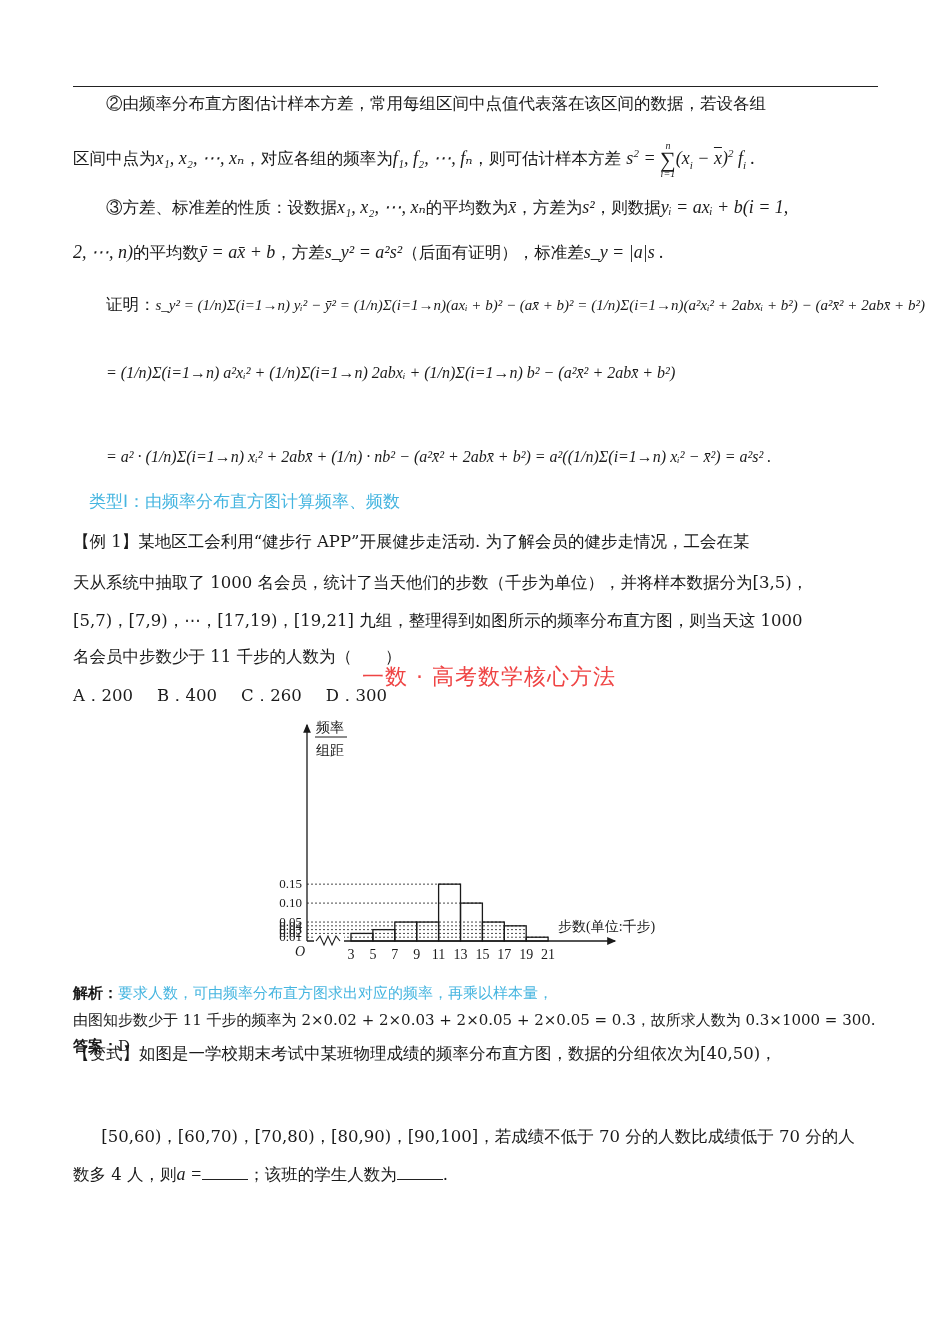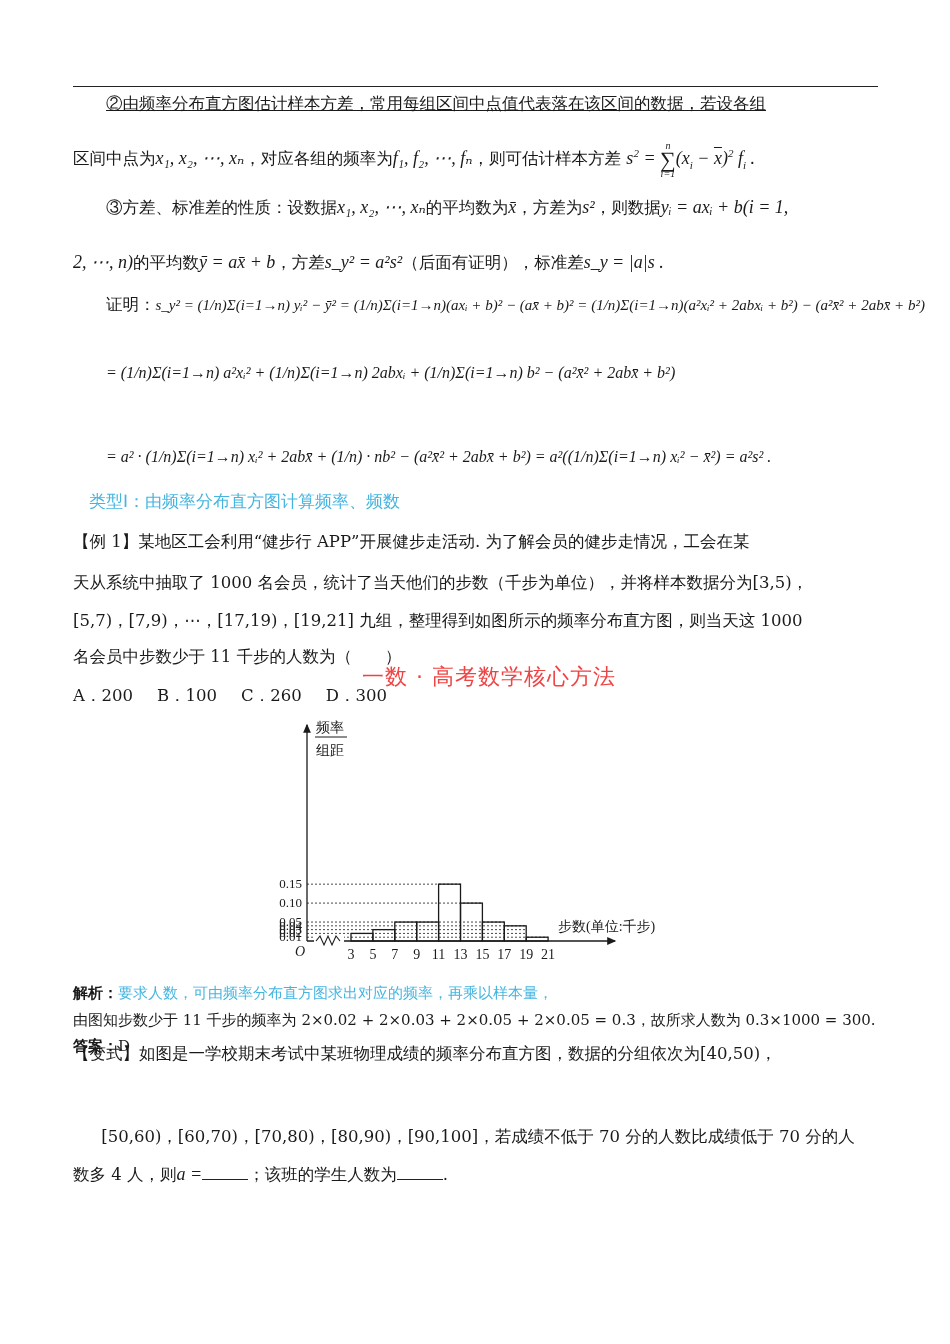--- a/index.html
+++ b/index.html
@@ -19,32 +19,32 @@
   .ol { text-decoration:overline; }
   #chart { position:absolute; left:260px; top:715px; }
   #chart text { font-family:"Liberation Serif","DejaVu Serif",serif; fill:#1a1a1a; }
   .blank { display:inline-block; width:46px; border-bottom:1px solid #222; height:14px; vertical-align:baseline; }
 </style>
 </head>
 <body>
 
 <div class="rule"></div>
 
-<div class="line ind" style="top:93px;text-decoration:underline;">
+<div class="line ind" style="top:93px;">
   <span>②由频率分布直方图估计样本方差，常用每组区间中点值代表落在该区间的数据，若设各组</span>
 </div>
 <div class="line" style="top:141px;">
   <span>区间中点为</span><span class="m">x₁, x₂, ⋯, xₙ</span><span>，对应各组的频率为</span><span class="m">f₁, f₂, ⋯, fₙ</span><span>，则可估计样本方差</span>
   <span class="m">s<sup>2</sup> = <span style="display:inline-block;text-align:center;vertical-align:middle;line-height:10px;"><span style="font-size:10px;display:block;">n</span><span style="font-size:22px;font-style:normal;display:block;line-height:18px;">∑</span><span style="font-size:10px;display:block;">i=1</span></span>(x<sub>i</sub> − <span class="ol">x</span>)<sup>2</sup> f<sub>i</sub> .</span>
 </div>
 
 <div class="line ind" style="top:196px;">
   <span>③方差、标准差的性质：设数据</span><span class="m">x₁, x₂, ⋯, xₙ</span><span>的平均数为</span><span class="m">x̄</span><span>，方差为</span><span class="m">s²</span><span>，则数据</span><span class="m">yᵢ = axᵢ + b(i = 1,</span>
 </div>
-<div class="line" style="top:251px;">
+<div class="line" style="top:241px;">
   <span class="m">2, ⋯, n)</span><span>的平均数</span><span class="m">ȳ = ax̄ + b</span><span>，方差</span><span class="m">s_y² = a²s²</span><span>（后面有证明），标准差</span><span class="m">s_y = |a|s .</span>
 </div>
 
 <div class="line ind" style="top:294px;">
   <span>证明：</span><span class="eq" style="font-size:15px;">s_y² = (1/n)Σ(i=1→n) yᵢ² − ȳ² = (1/n)Σ(i=1→n)(axᵢ + b)² − (ax̄ + b)² = (1/n)Σ(i=1→n)(a²xᵢ² + 2abxᵢ + b²) − (a²x̄² + 2abx̄ + b²)</span>
 </div>
 <div class="line ind" style="top:362px;">
   <span class="eq" style="font-size:16px;">= (1/n)Σ(i=1→n) a²xᵢ² + (1/n)Σ(i=1→n) 2abxᵢ + (1/n)Σ(i=1→n) b² − (a²x̄² + 2abx̄ + b²)</span>
 </div>
 <div class="line ind" style="top:446px;">
@@ -54,21 +54,21 @@
 <div class="line blue heading" style="top:492px;">类型Ⅰ：由频率分布直方图计算频率、频数</div>
 
 <div class="line" style="top:531px;">
   <span>【例 1】</span><span>某地区工会利用“健步行 APP”开展健步走活动. 为了解会员的健步走情况，工会在某</span>
 </div>
 <div class="line" style="top:572px;">天从系统中抽取了 1000 名会员，统计了当天他们的步数（千步为单位），并将样本数据分为[3,5)，</div>
 <div class="line" style="top:610px;">[5,7)，[7,9)，⋯，[17,19)，[19,21] 九组，整理得到如图所示的频率分布直方图，则当天这 1000</div>
 <div class="line" style="top:646px;">名会员中步数少于 11 千步的人数为（　　）</div>
 <div class="watermark">一数 · 高考数学核心方法</div>
 <div class="line" style="top:685px;">
-  <span style="margin-right:24px;">A．200</span><span style="margin-right:24px;">B．100</span><span style="margin-right:24px;">C．260</span><span>D．300</span>
+  <span style="margin-right:24px;">A．200</span><span style="margin-right:24px;">B．400</span><span style="margin-right:24px;">C．260</span><span>D．300</span>
 </div>
 
 <svg id="chart" width="430" height="250" viewBox="0 0 430 250">
   <defs>
     <marker id="arr" markerWidth="8" markerHeight="8" refX="6" refY="4" orient="auto">
       <path d="M0,1 L7,4 L0,7 Z" fill="#1a1a1a"></path>
     </marker>
   </defs>
   <g id="grid-layer">
       <line x1="47" x2="288.1" y1="222.21" y2="222.21" stroke="#333" stroke-width="0.9" stroke-dasharray="2,2"></line>

